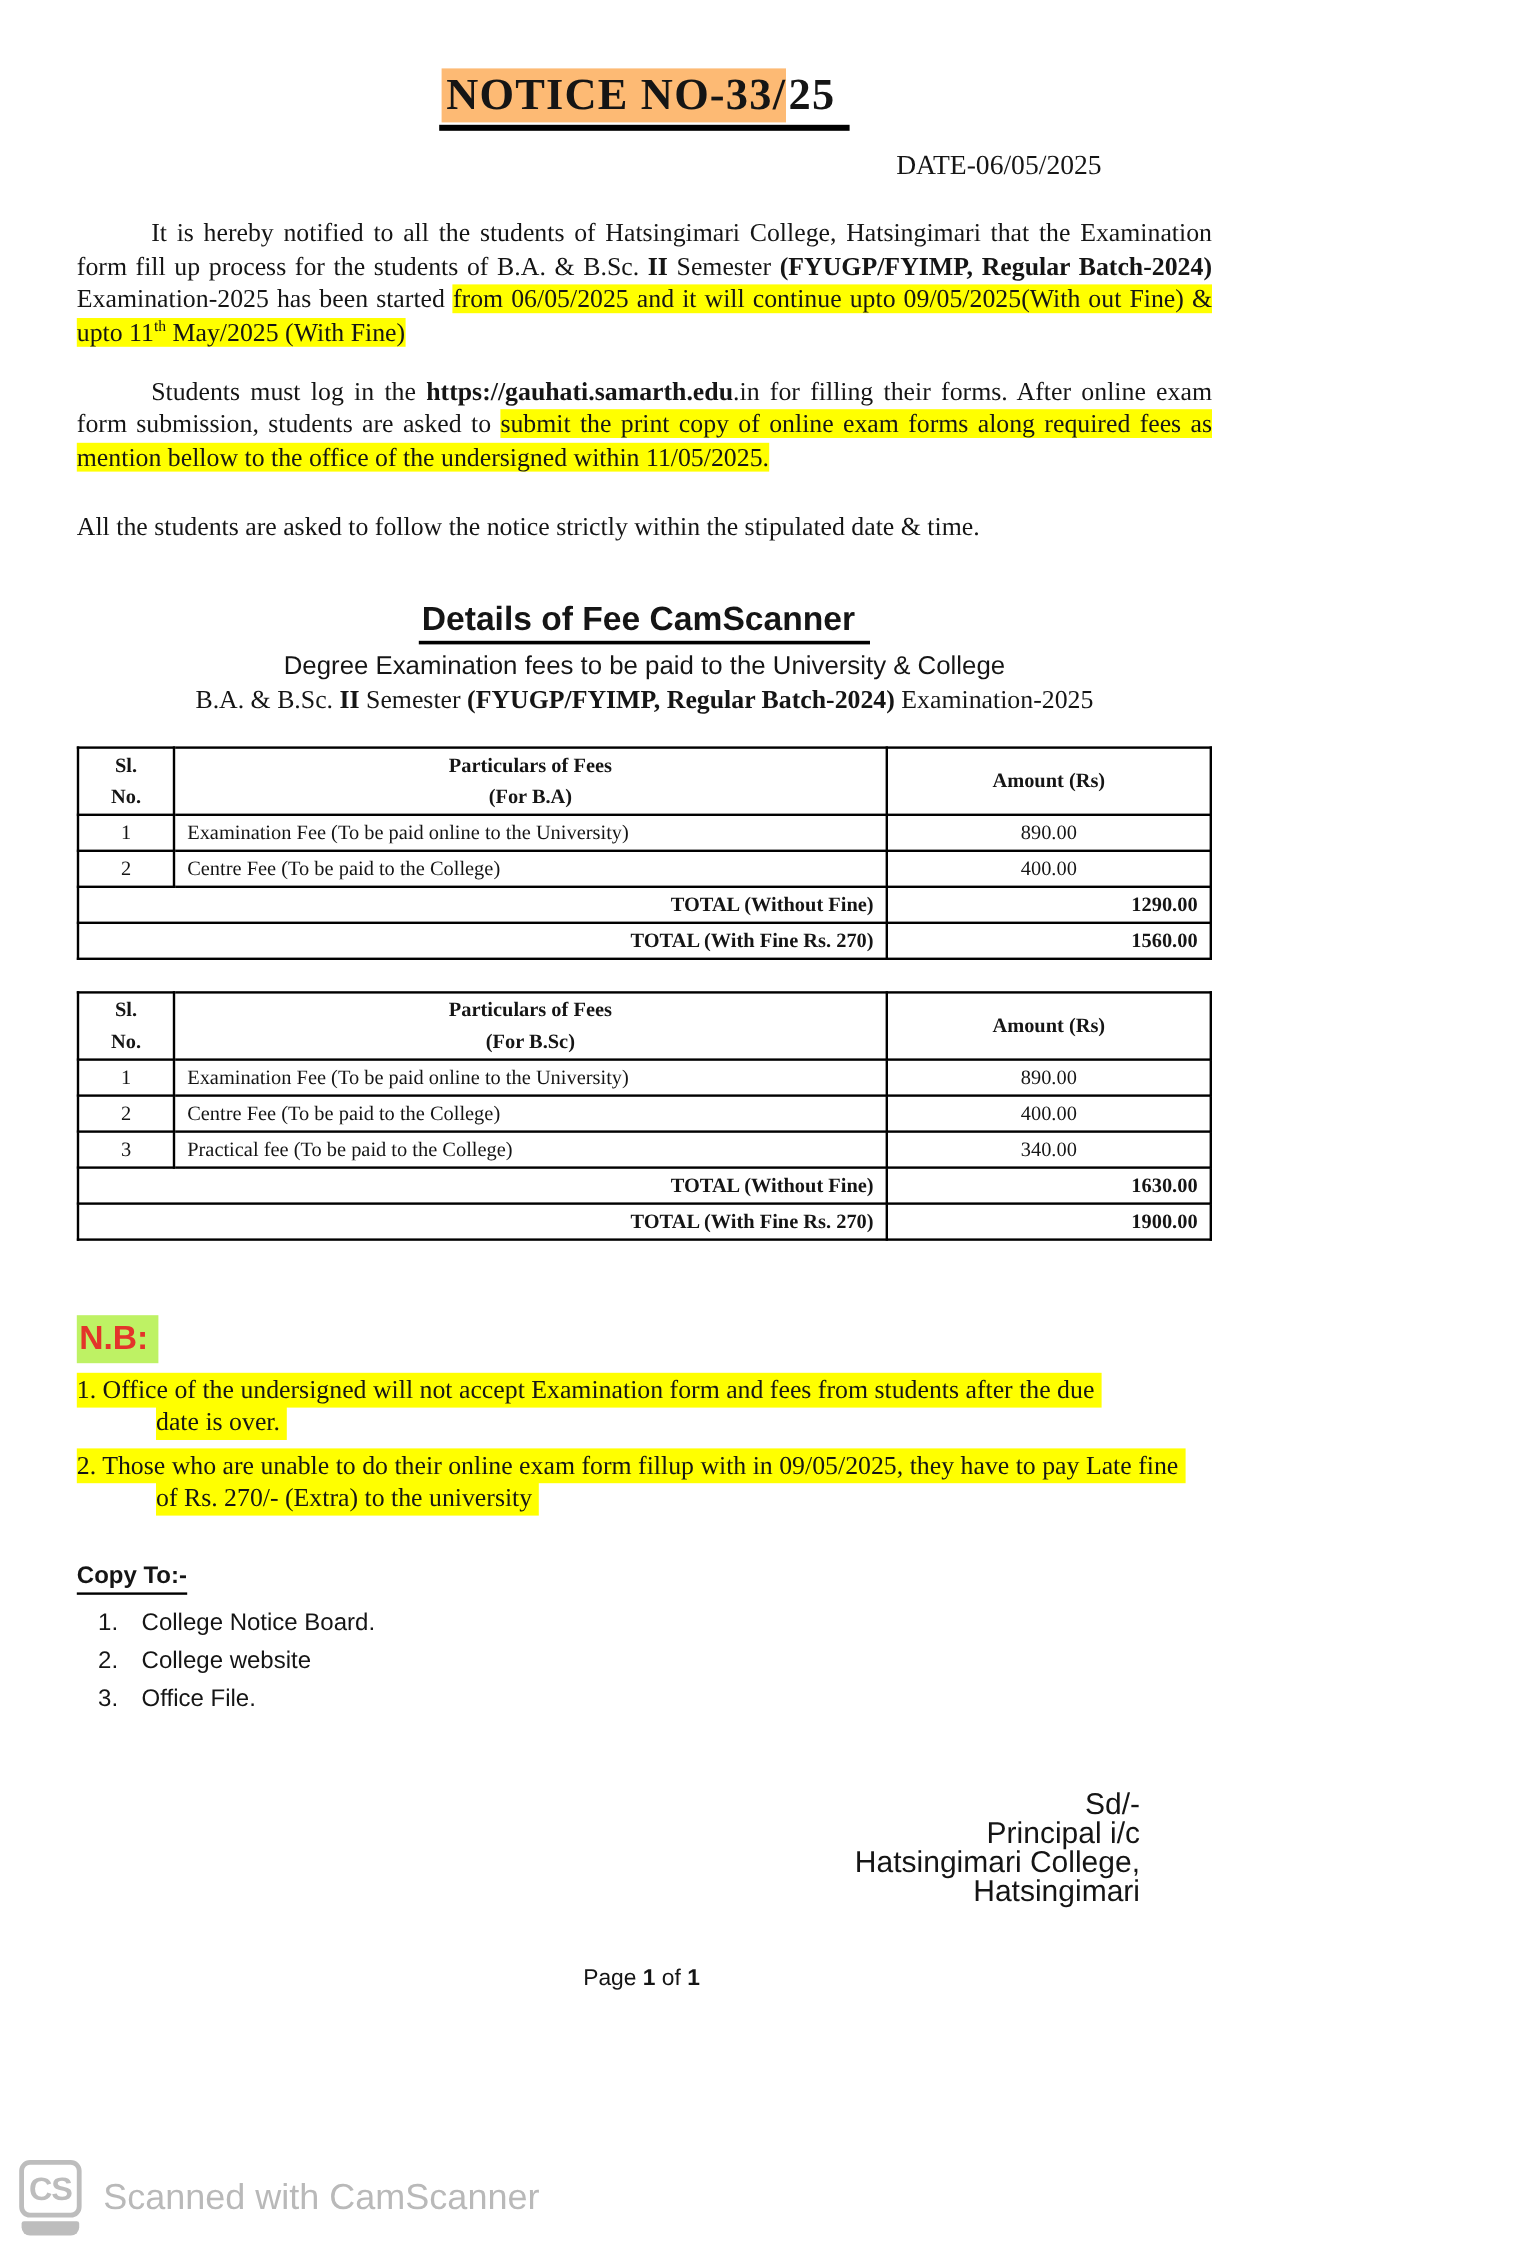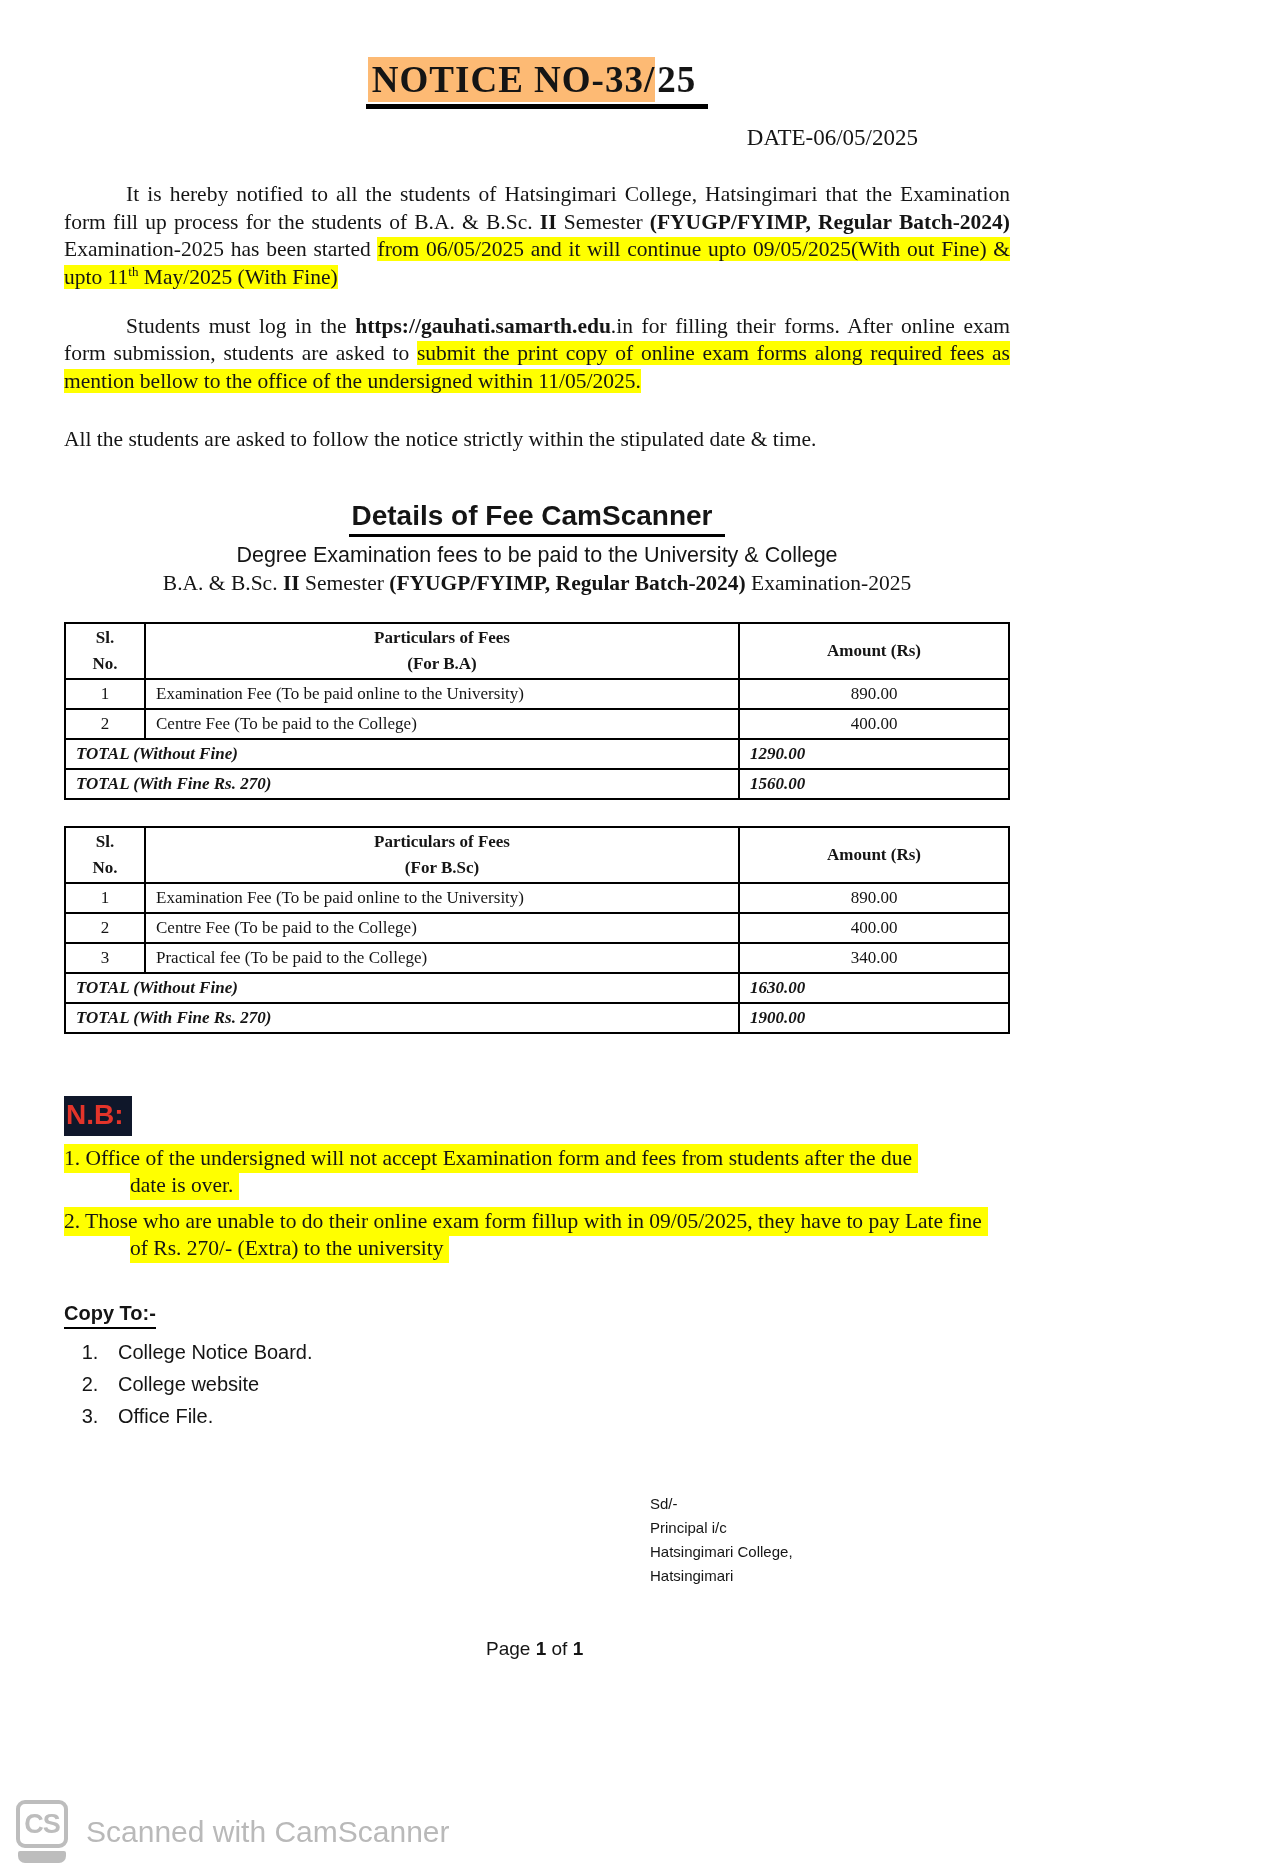--- a/index.html
+++ b/index.html
@@ -45,46 +45,46 @@
 
   
   table.fee { width:100%; border-collapse:collapse; margin-top:26px;
     font-size:17px; }
   table.fee th, table.fee td { border:2px solid #000; padding:1px 10px;
     line-height:26px; }
   table.fee th { font-weight:bold; text-align:center; }
   td.c-no { text-align:center; width:58px; }
   td.c-part { text-align:left; width:572px; }
   td.c-amt { text-align:center; }
-  tr.total-row td { font-weight:bold; text-align:left;font-style:italic; }
+  tr.total-row td { font-weight:bold; text-align:right; }
   .t2 { margin-top:30px; }
 
   
   .nb-block { margin-top:62px; }
   .nb-label {
-    display:inline-block; background:#0f172a; color:#e3342a;
+    display:inline-block; background:#bef264; color:#e3342a;
     font-family:"Liberation Sans", sans-serif; font-weight:bold;
     font-size:28px; padding:3px 8px 5px 2px;
   }
   .nb-note { font-size:21.5px; line-height:27px; margin-top:9px; }
   .nb-line { display:block; }
   .nb-line .hl { padding:2px 6px 3px 0; }
   .nb-cont { margin-left:66px; }
 
   
   .copy-block { margin-top:40px; font-family:"Liberation Sans", sans-serif; }
   .copy-label { display:inline-block; font-weight:bold; font-size:20px;
     border-bottom:2.5px solid #000; padding-bottom:2px; }
   .copy-list { margin:12px 0 0 40px; padding:0; font-size:20px; }
   .copy-list li { margin-bottom:9px; padding-left:14px; }
 
   
   .sig-block { margin-top:64px; margin-left:586px; width:300px;
-    text-align:left; font-family:"Liberation Sans", sans-serif;
-    font-size:15px; line-height:24px; }
+    text-align:right; font-family:"Liberation Sans", sans-serif;
+    font-size:25px; line-height:24px; }
 
   
   .page-num { margin-top:50px; margin-left:422px;
     font-family:"Liberation Sans", sans-serif; font-size:19px; }
 
   
   .scan-footer { position:absolute; left:16px; top:1800px;
     display:flex; align-items:center; gap:18px; }
   .cs-badge { display:inline-block; }
   .cs-box { display:block; width:44px; height:40px; border:4px solid #bdbdbd;

